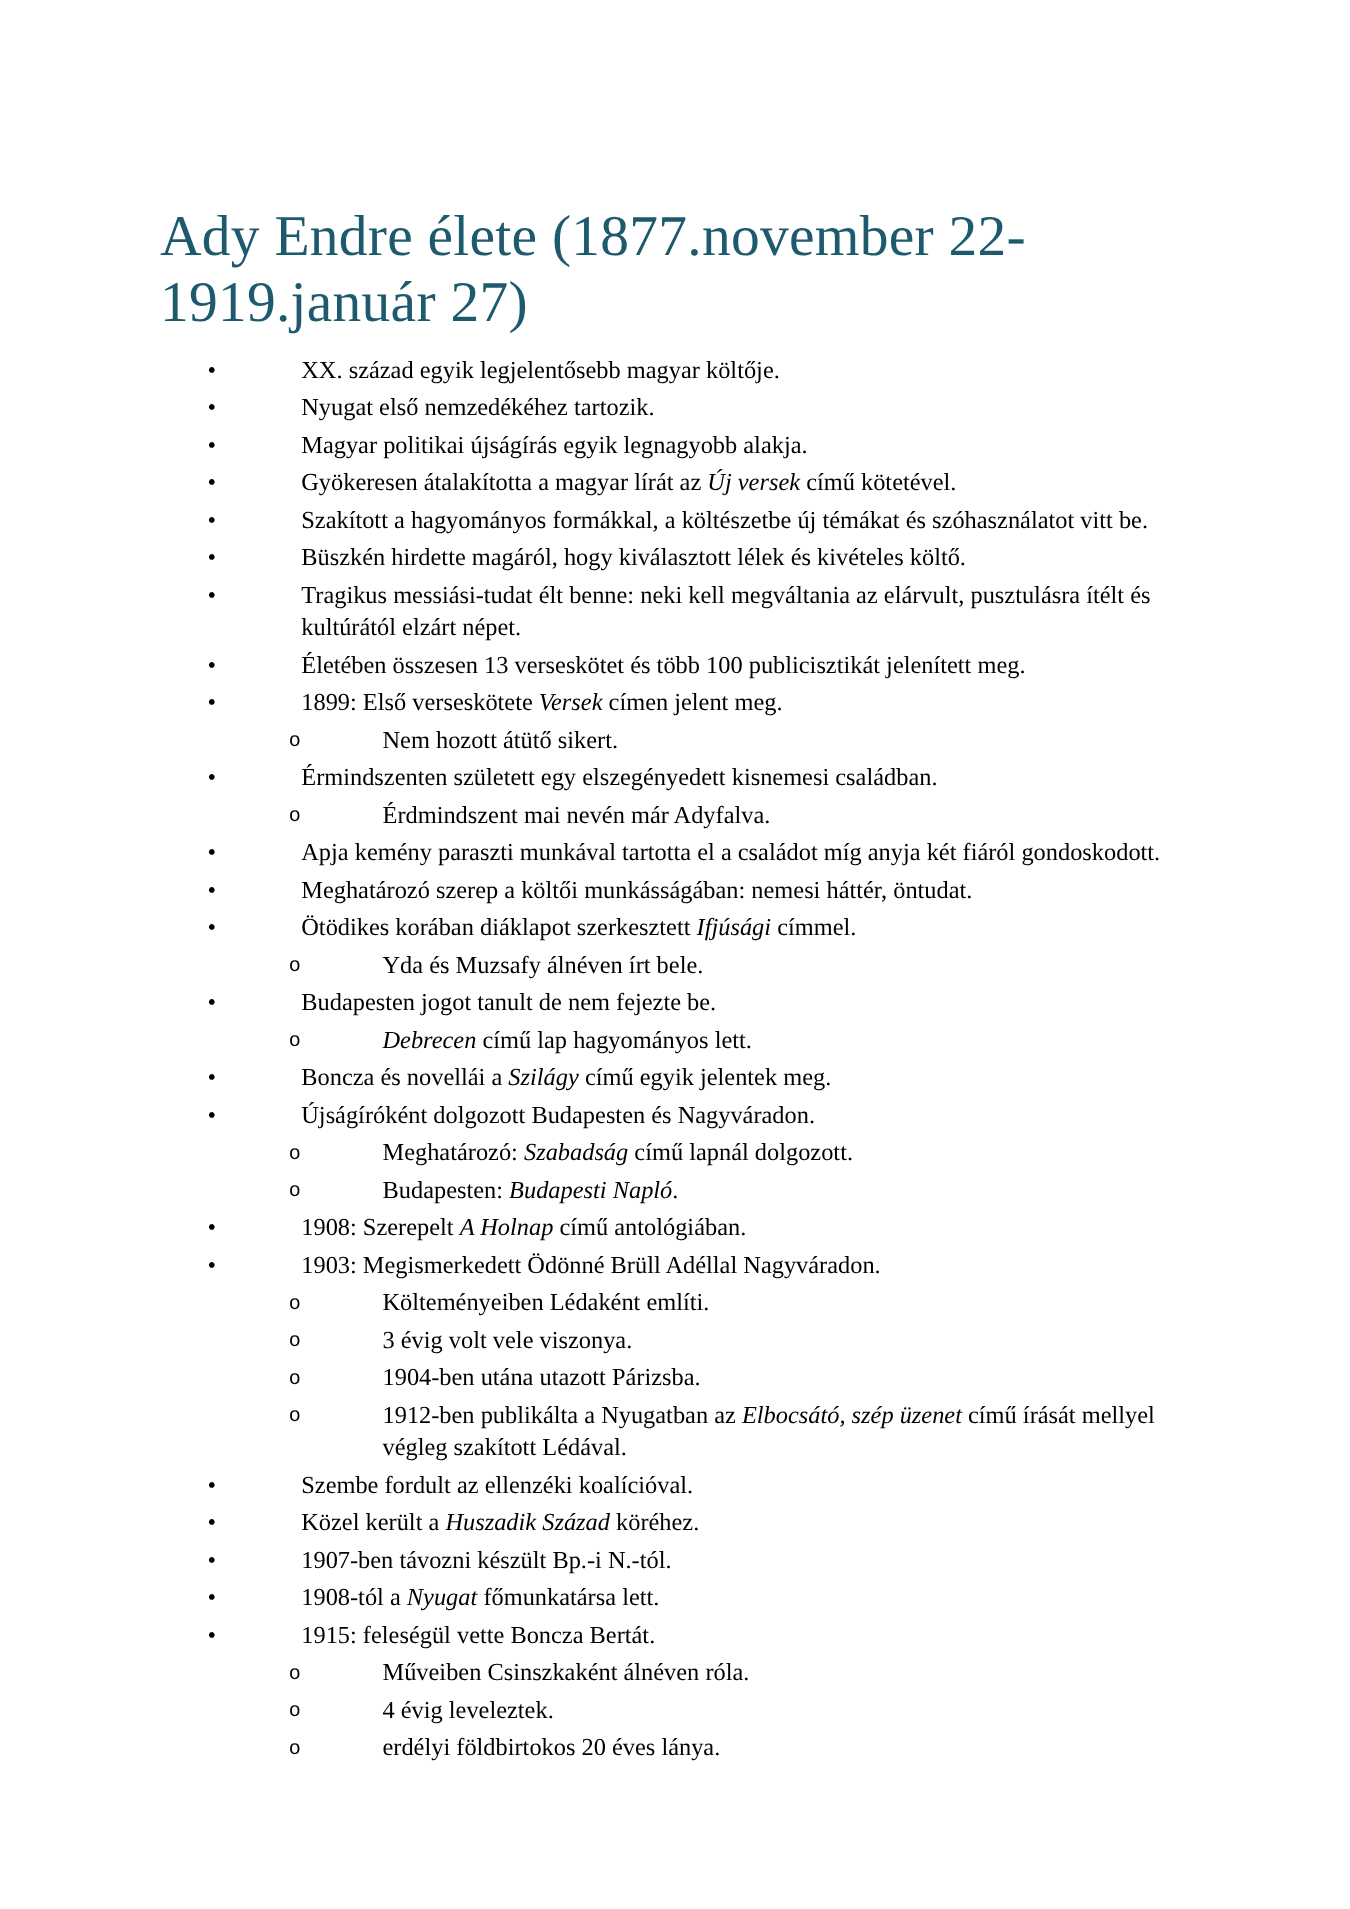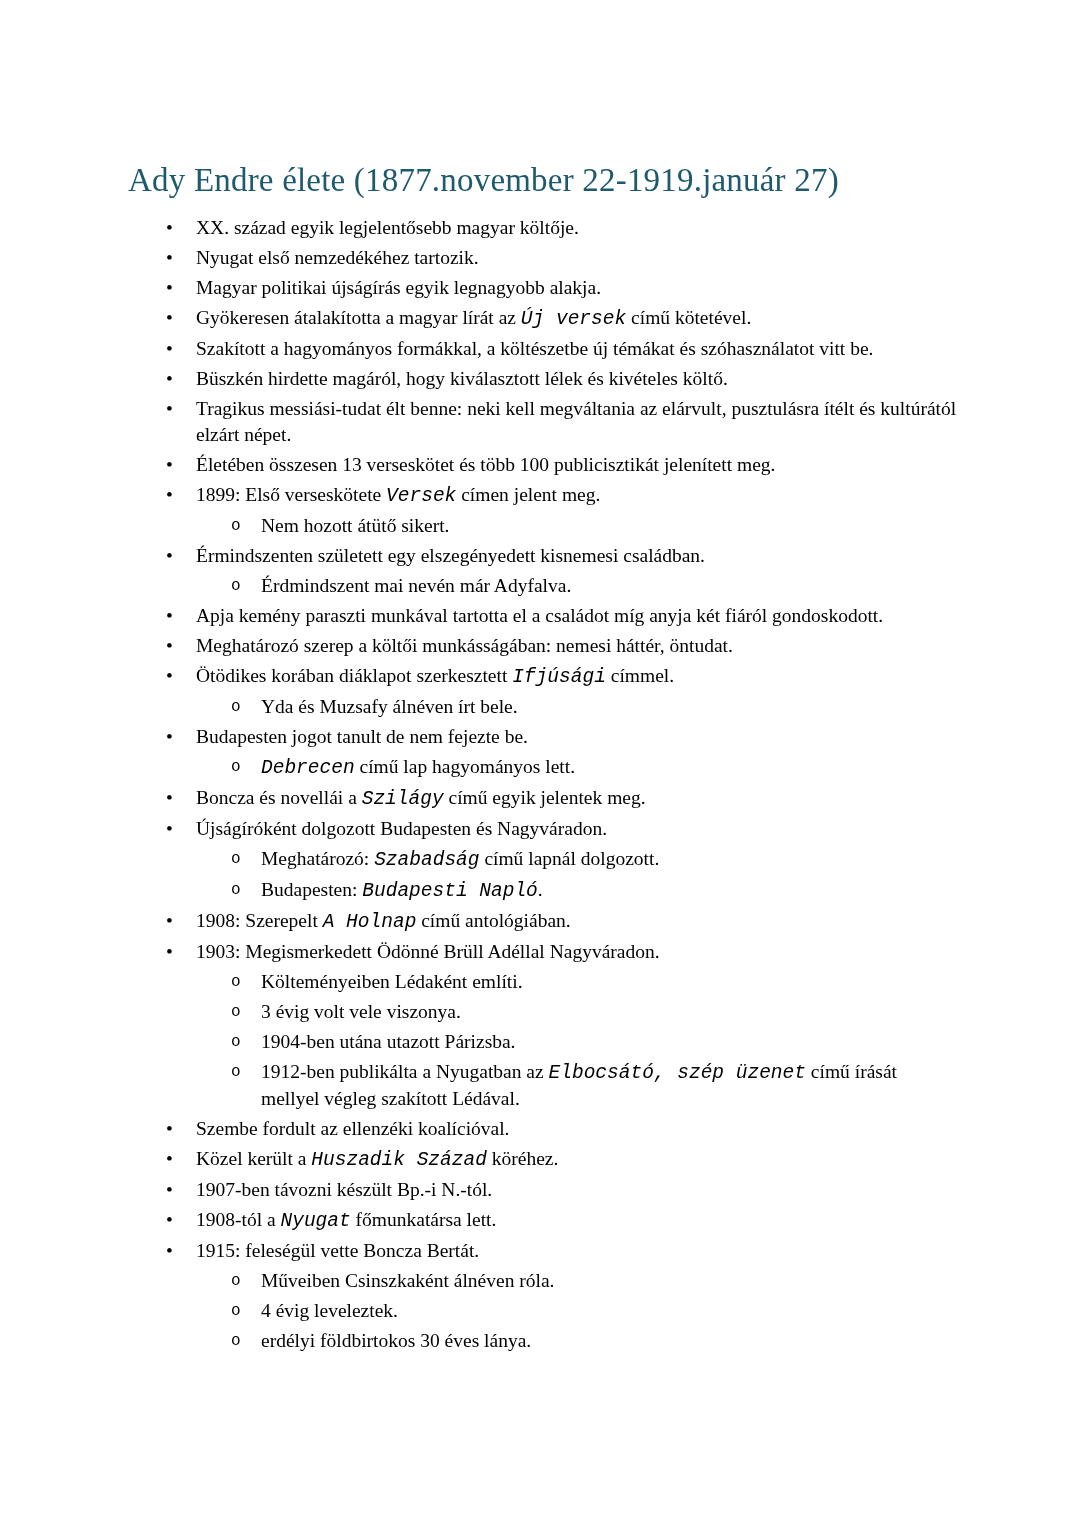--- a/index.html
+++ b/index.html
@@ -11,21 +11,21 @@
   }
   .page {
     width: 1080px;
     height: 1527px;
     background: #ffffff;
     padding: 162px 120px 40px 128px;
     overflow: hidden;
     position: relative;
   }
   .doc-title {
-    font-size: 33px;
+    font-size: 46px;
     font-weight: 400;
     color: #1E5A6E;
     letter-spacing: 0.2px;
     margin-bottom: 16px;
     font-family: "Liberation Serif", "DejaVu Serif", serif;
   }
   .list { width: 100%; }
   .item {
     display: flex;
     align-items: flex-start;
@@ -38,22 +38,22 @@
   .bullet {
     flex: 0 0 30px;
     width: 30px;
     display: inline-block;
   }
   .level-1 .bullet { font-size: 19.5px; }
   .level-2 .bullet {
     font-family: "Liberation Mono", "DejaVu Sans Mono", monospace;
     font-size: 16px;
   }
-  .text { flex: 1 1 auto; }
-  .italic { font-style: italic; font-family: Liberation Mono, monospace; }
+  .text { flex: 1 1 auto; margin-left: 45px; }
+  .italic { font-style: italic; }
 </style>
 </head>
 <body>
 
 <div class="page">
   <h1 class="doc-title">Ady Endre élete (1877.november 22-1919.január 27)</h1>
   <div class="list">
       <div class="item level-1">
         <span class="bullet">•</span>
         <span class="text"><span>XX. század egyik legjelentősebb magyar költője.</span></span>
@@ -189,16 +189,16 @@
       <div class="item level-2">
         <span class="bullet">o</span>
         <span class="text"><span>Műveiben Csinszkaként álnéven róla.</span></span>
       </div>
       <div class="item level-2">
         <span class="bullet">o</span>
         <span class="text"><span>4 évig leveleztek.</span></span>
       </div>
       <div class="item level-2">
         <span class="bullet">o</span>
-        <span class="text"><span>erdélyi földbirtokos 30 éves lánya.</span></span>
+        <span class="text"><span>erdélyi földbirtokos 20 éves lánya.</span></span>
       </div>
     </div>
 </div>
 
 </body></html>

